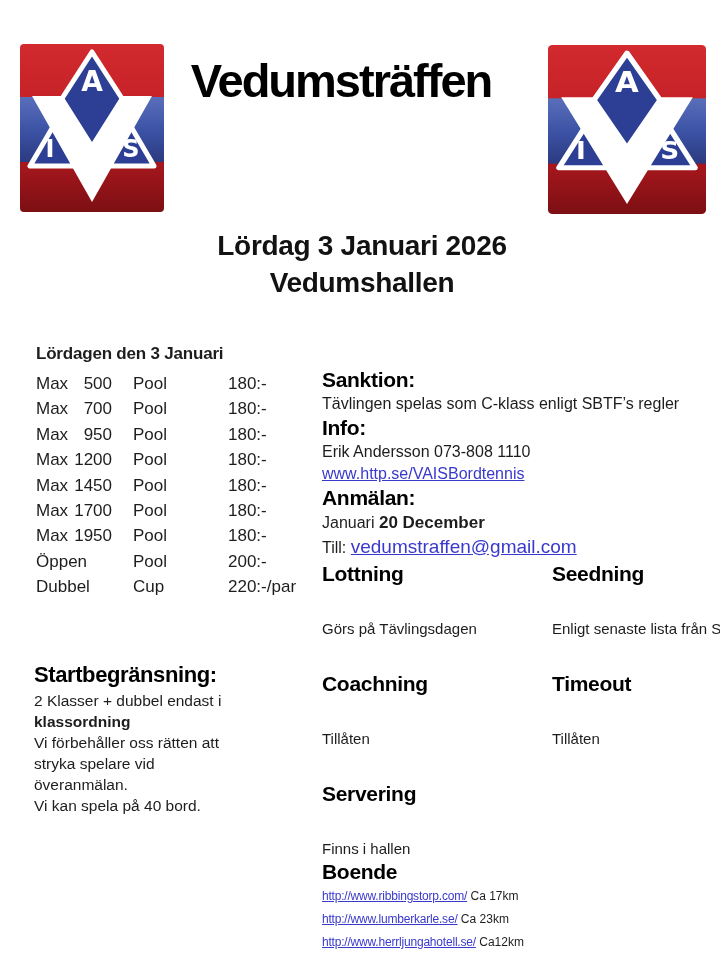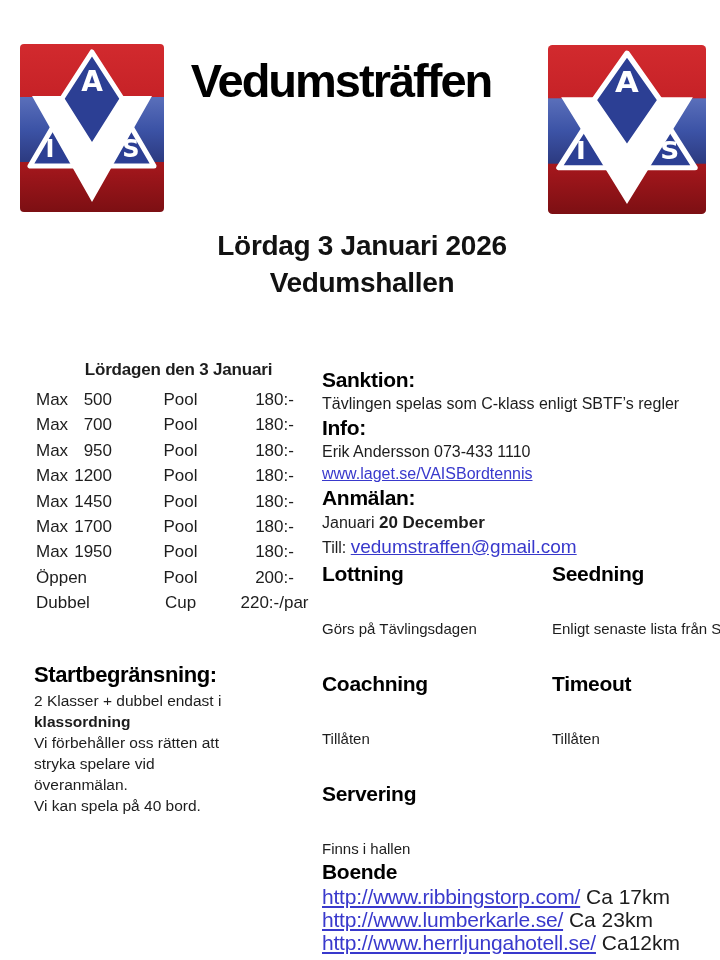--- a/index.html
+++ b/index.html
@@ -26,21 +26,21 @@
   .title-line1 { font-size:47px; line-height:58px; letter-spacing:-2px; }
   .title-line2 { font-size:47px; line-height:58px; letter-spacing:-1px; margin-top:6px; }
 
   .date-block {
     position:absolute; left:0; top:227px; width:724px; text-align:center;
     font-weight:bold; font-size:28px; line-height:37px; color:#121212;
     letter-spacing:-0.3px;
   }
 
   
-  .schedule { position:absolute; left:36px; top:359px; width:285px; font-size:17px;text-align:center; }
+  .schedule { position:absolute; left:36px; top:343px; width:285px; font-size:17px; }
   .schedule-header { font-weight:bold; font-size:17px; line-height:22px; margin-bottom:6px; letter-spacing:-0.2px; }
   .schedule-row { display:grid; grid-template-columns:97px 95px 1fr; line-height:25.4px; }
   .klass-cell { display:flex; justify-content:space-between; width:76px; }
 
   
   .start-limit { position:absolute; left:34px; top:660px; width:292px; }
   .start-limit-title { font-weight:bold; font-size:22px; line-height:30px; letter-spacing:-0.4px; color:#000; }
   .sl-line { font-size:15.5px; line-height:21px; }
   .bold { font-weight:bold; }
 
@@ -52,21 +52,21 @@
   .senast-line { font-size:16px; line-height:23px; }
   .senast-line .bold { font-size:17px; }
   .till-line { font-size:16px; line-height:26px; }
   .email-link { font-size:19px; }
 
   .details-grid { display:grid; grid-template-columns:198px 1fr;gap:32px; }
   .details-grid .sec-title { line-height:26px; }
   .details-grid .g-body { font-size:15px; line-height:20px; white-space:nowrap; }
 
   .boende-title { font-weight:bold; font-size:21px; line-height:26px; letter-spacing:-0.3px; color:#000; }
-  .boende-row { font-size:21px; line-height:23px; white-space:nowrap; }
+  .boende-row { font-size:12px; line-height:23px; white-space:nowrap; }
   .boende-row a.link { letter-spacing:-0.2px; }
 </style>
 </head>
 <body>
 
 <div class="page">
 
   <div class="logo logo-left">
     <svg viewBox="0 0 144 168" preserveAspectRatio="none">
       <defs>
@@ -200,22 +200,22 @@
     <div class="sl-line">överanmälan.</div>
     <div class="sl-line">Vi kan spela på 40 bord.</div>
   </div>
 
   <div class="right-col">
 
     <div class="sec-title">Sanktion:</div>
     <div class="sec-body">Tävlingen spelas som C-klass enligt SBTF’s regler</div>
 
     <div class="sec-title">Info:</div>
-    <div class="sec-body">Erik Andersson 073-433 1110</div>
-    <div class="sec-body"><a class="link">www.laget.se/VAISBordtennis</a></div>
+    <div class="sec-body">Erik Andersson 073-808 1110</div>
+    <div class="sec-body"><a class="link">www.http.se/VAISBordtennis</a></div>
 
     <div class="sec-title">Anmälan:</div>
     <div class="senast-line"><span>Januari </span><span class="bold">20 December</span></div>
     <div class="till-line"><span>Till: </span><a class="link email-link">vedumstraffen@gmail.com</a></div>
 
     <div class="details-grid">
       <div class="sec-title">Lottning</div>
       <div class="sec-title">Seedning</div>
       <div class="g-body">Görs på Tävlingsdagen</div>
       <div class="g-body">Enligt senaste lista från SBTF</div>

